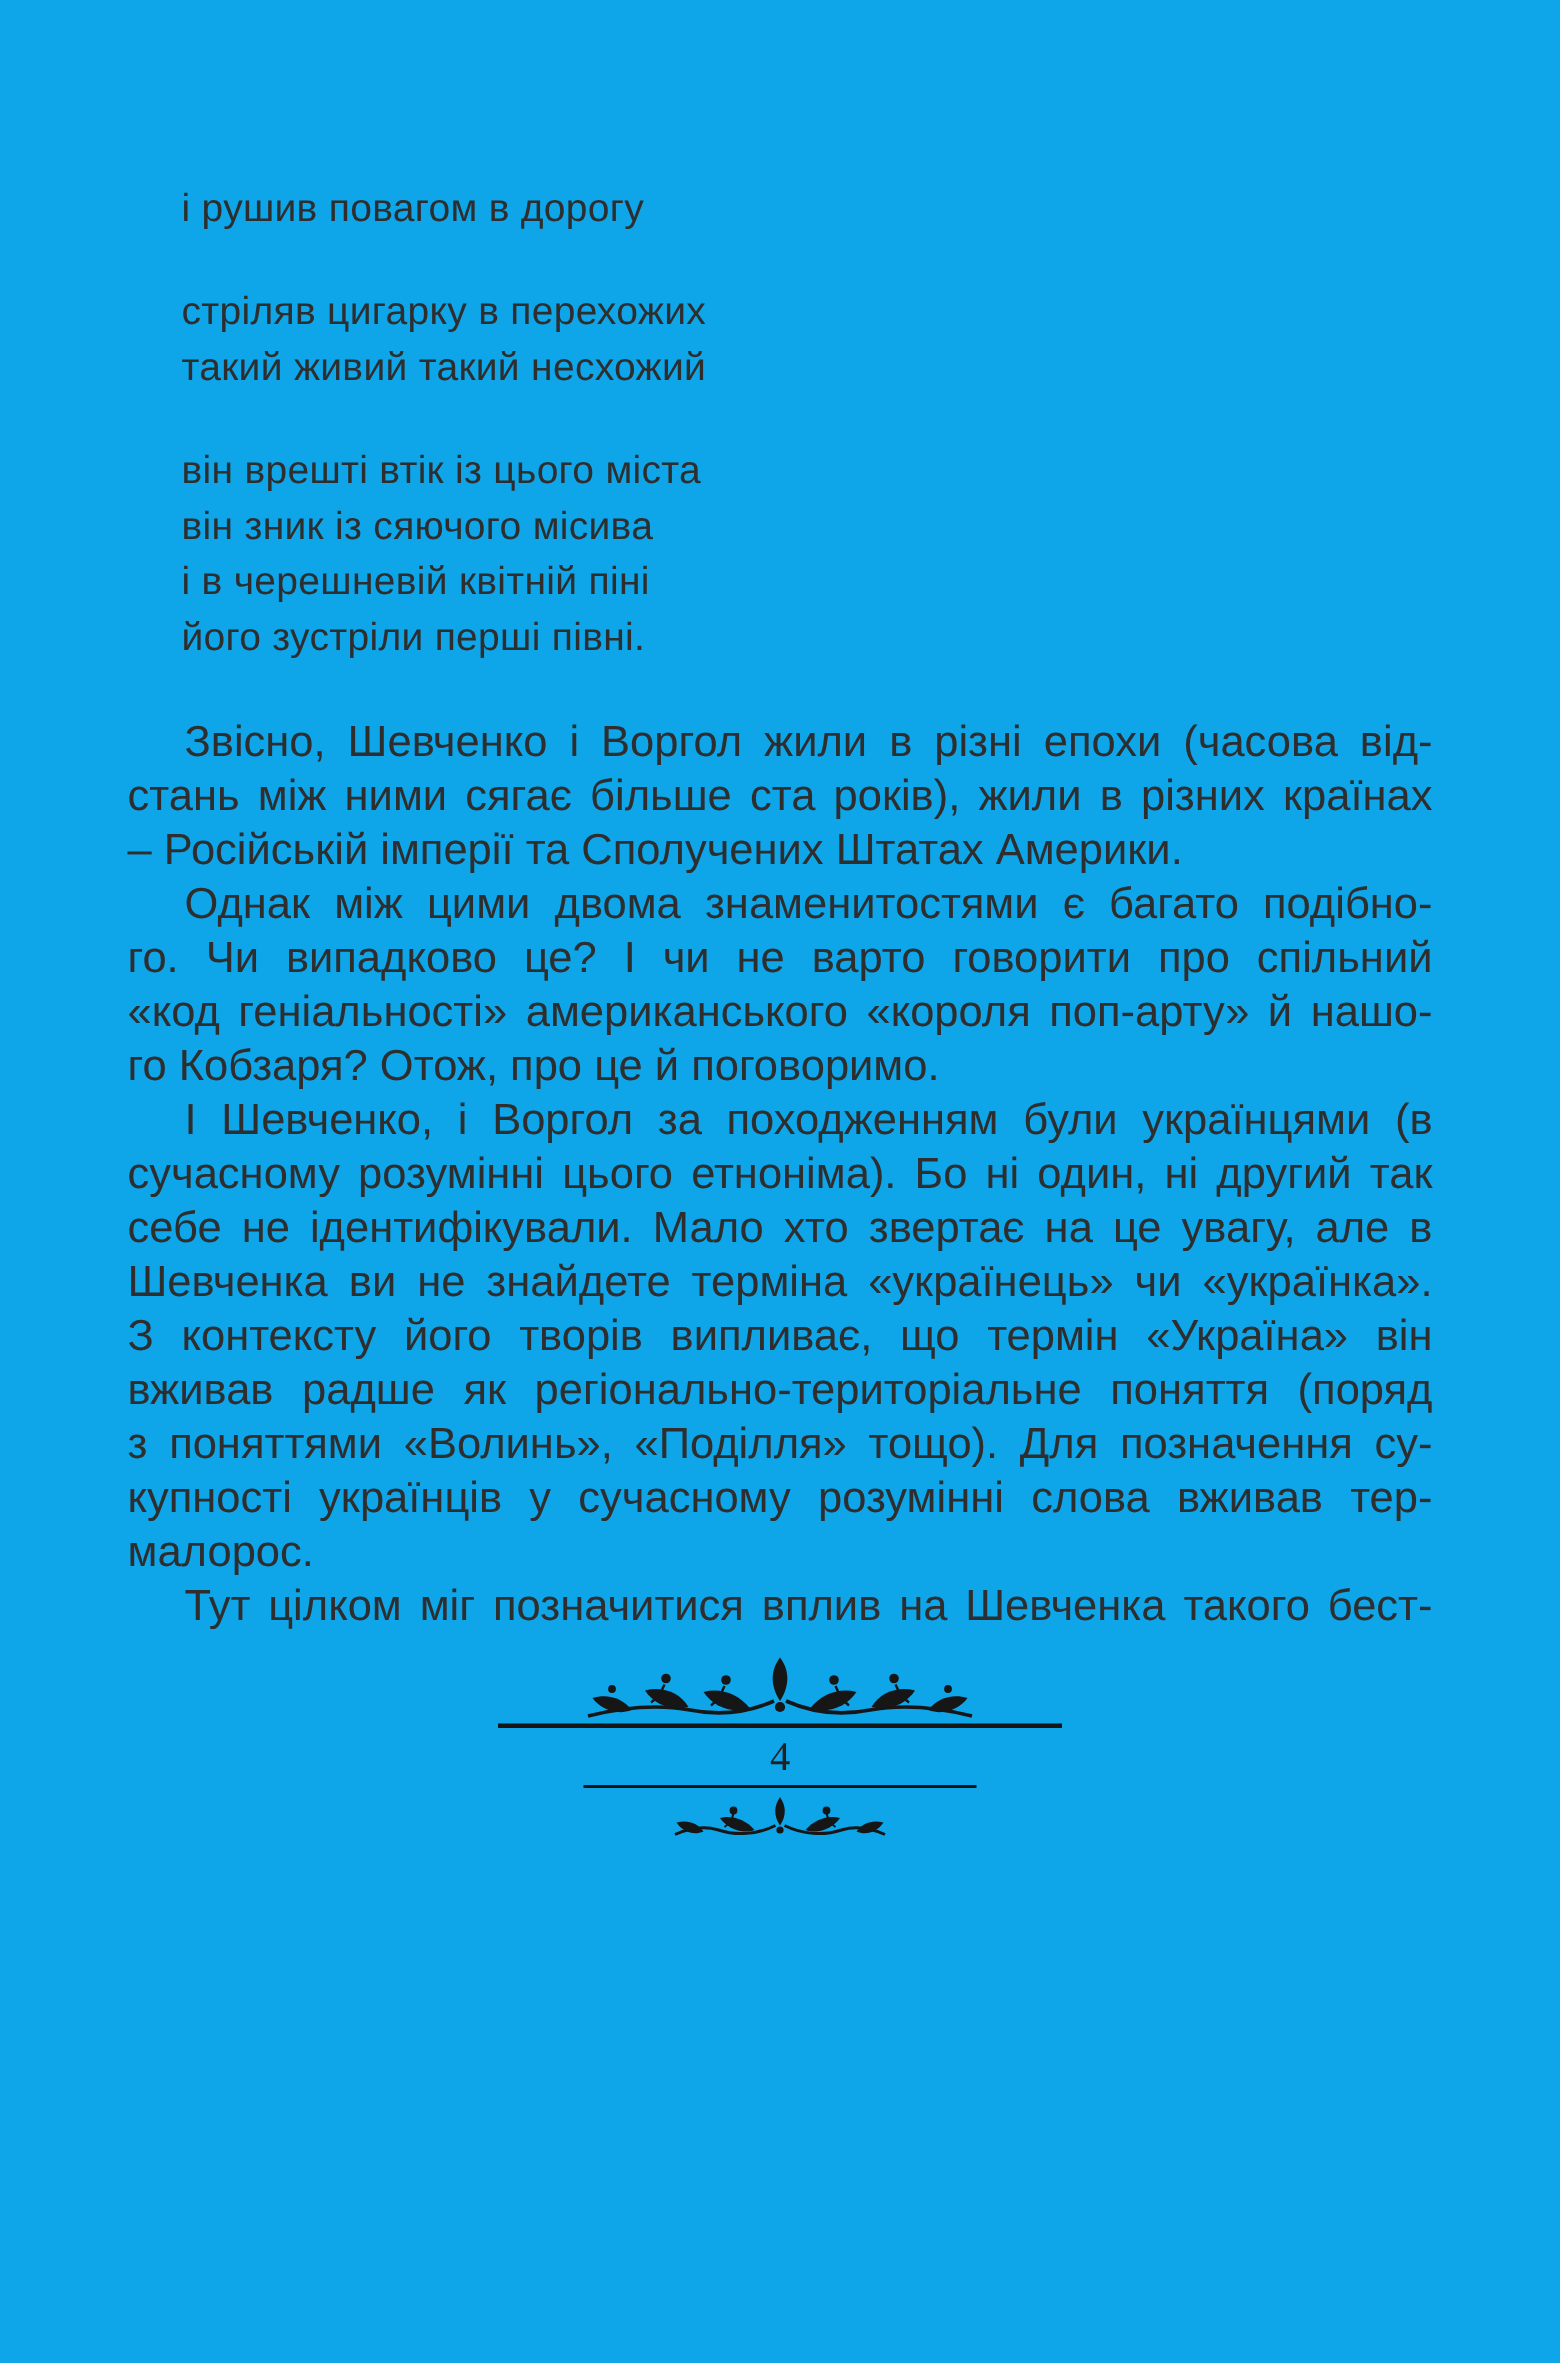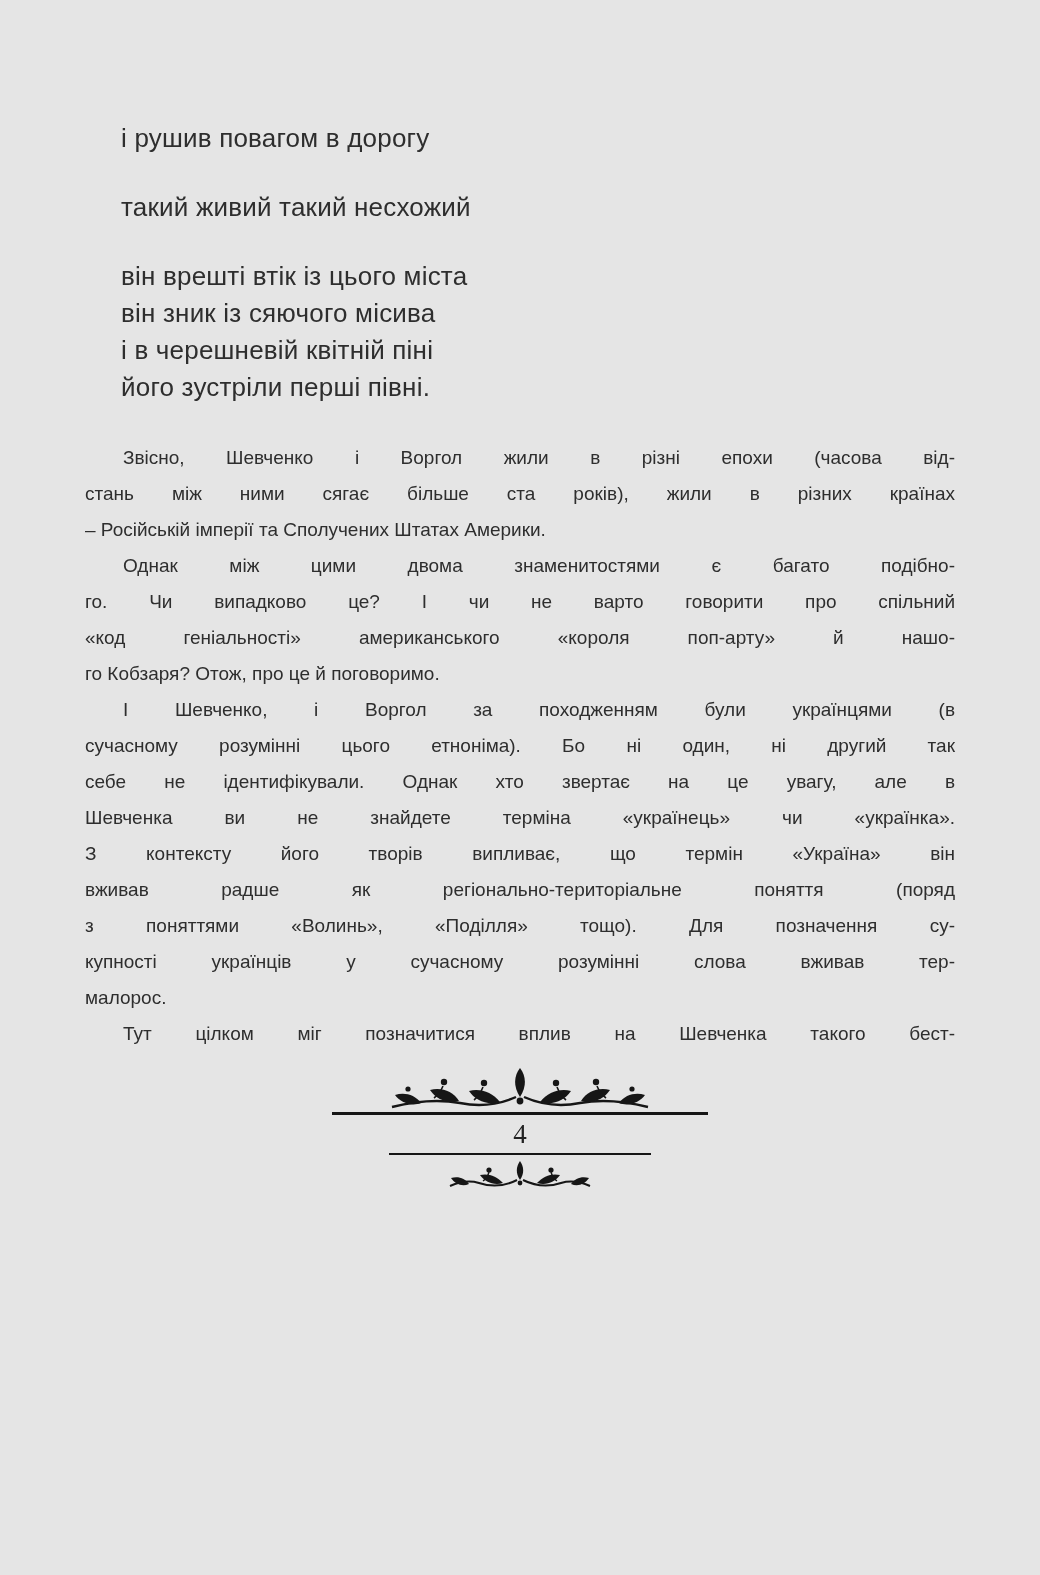--- a/index.html
+++ b/index.html
@@ -8,36 +8,36 @@
     width: 1040px;
     height: 1575px;
     font-family: "Liberation Sans", sans-serif;
     color: #2e2e2e;
     -webkit-font-smoothing: antialiased;
   }
   .page {
     width: 1040px;
     height: 1575px;
     padding: 120px 85px 0 85px;
-    background: #e5e5e5;
+    background: #0ea5e9;
     overflow: hidden;
   }
   
   .poem {
     margin-left: 36px;
     font-size: 26px;
     line-height: 37px;
     letter-spacing: 0.2px;
   }
   .stanza { margin-bottom: 32px; }
   .stanza:last-child { margin-bottom: 12px; }
   
   .prose {
     margin-top: 34px;
-    font-size: 19px;
+    font-size: 29px;
     line-height: 36px;
   }
   .pline { text-align: justify; }
   .pline.just { text-align-last: justify; }
   .pline.first { text-indent: 38px; }
   .pline.last { text-align: right; text-align-last: left; }
   
   .footer {
     margin-top: 14px;
     display: flex;
@@ -67,20 +67,21 @@
 </head>
 <body>
 
 <div class="page">
 
   <div class="poem">
     <div class="stanza">
       <div>і рушив повагом в дорогу</div>
     </div>
     <div class="stanza">
+      <div>стріляв цигарку в перехожих</div>
       <div>такий живий такий несхожий</div>
     </div>
     <div class="stanza">
       <div>він врешті втік із цього міста</div>
       <div>він зник із сяючого місива</div>
       <div>і в черешневій квітній піні</div>
       <div>його зустріли перші півні.</div>
     </div>
   </div>
 
@@ -95,21 +96,21 @@
     <div>
       <div class="pline just first">Однак між цими двома знаменитостями є багато подібно-</div>
       <div class="pline just">го. Чи випадково це? І чи не варто говорити про спільний</div>
       <div class="pline just">«код геніальності» американського «короля поп-арту» й нашо-</div>
       <div class="pline last">го Кобзаря? Отож, про це й поговоримо.</div>
     </div>
 
     <div>
       <div class="pline just first">І Шевченко, і Воргол за походженням були українцями (в</div>
       <div class="pline just">сучасному розумінні цього етноніма). Бо ні один, ні другий так</div>
-      <div class="pline just">себе не ідентифікували. Однак хто звертає на це увагу, але в</div>
+      <div class="pline just">себе не ідентифікували. Мало хто звертає на це увагу, але в</div>
       <div class="pline just">Шевченка ви не знайдете терміна «українець» чи «українка».</div>
       <div class="pline just">З контексту його творів випливає, що термін «Україна» він</div>
       <div class="pline just">вживав радше як регіонально-територіальне поняття (поряд</div>
       <div class="pline just">з поняттями «Волинь», «Поділля» тощо). Для позначення су-</div>
       <div class="pline just">купності українців у сучасному розумінні слова вживав тер-</div>
       <div class="pline last">малорос.</div>
     </div>
 
     <div>
       <div class="pline just first">Тут цілком міг позначитися вплив на Шевченка такого бест-</div>

